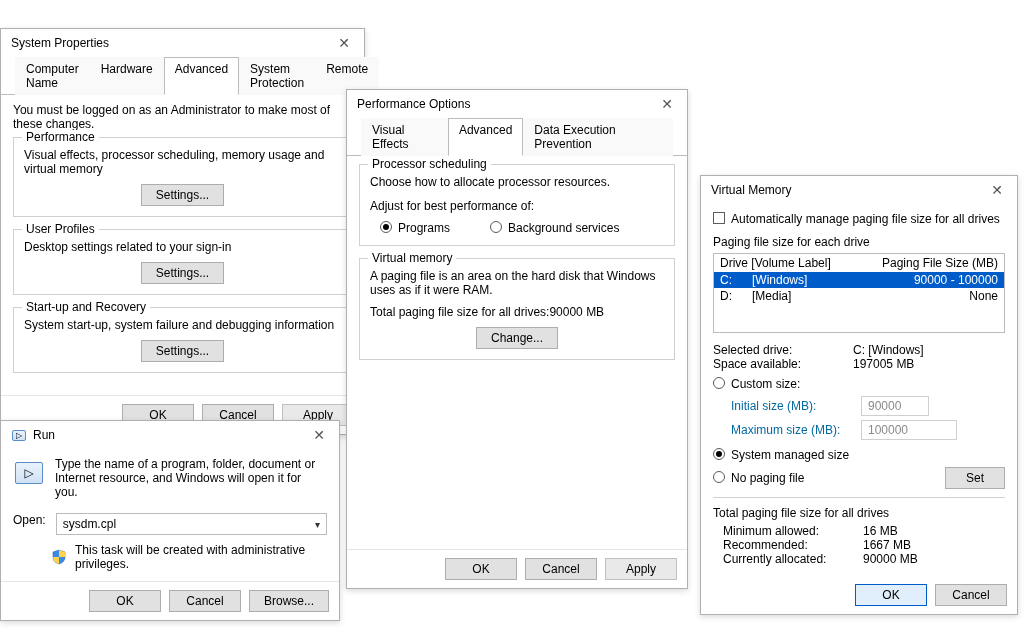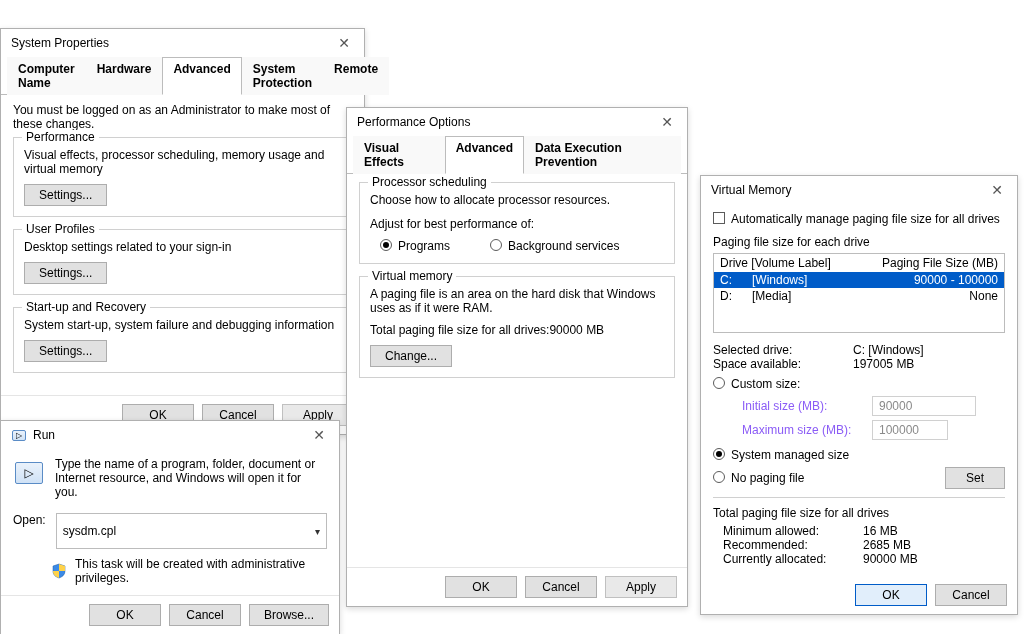--- a/index.html
+++ b/index.html
@@ -1,56 +1,56 @@
 <!DOCTYPE html>
 <html><head>
 <meta charset="utf-8">
 <style>
   * { box-sizing: border-box; font-family: "Segoe UI", Tahoma, sans-serif; }
   body { margin:0; padding:0; background:#fff; width:1024px; height:634px; position:relative; overflow:hidden; font-size:12px; color:#000; }
   .window { position:absolute; background:#fff; border:1px solid #b0b0b0; box-shadow:0 2px 6px rgba(0,0,0,0.15); }
   .titlebar { display:flex; align-items:center; justify-content:space-between; padding:6px 10px 6px 10px; font-size:12px; color:#000; }
   .close-x { font-size:14px; color:#555; cursor:pointer; padding:0 4px; }
-  .tabs { display:flex; padding:0 6px;font-weight:bold; }
+  .tabs { display:flex; padding:0 14px; }
   .tab { padding:4px 10px; border:1px solid transparent; cursor:pointer; background:#f9f9f9; font-size:12px;}
   .tab.active { background:#fff; border:1px solid #bcbcbc; border-bottom:1px solid #fff; position:relative; z-index:2; }
   .tabs-sep { border-top:1px solid #bcbcbc; margin-top:-1px; }
   .body { padding:8px 12px 10px 12px; }
   .group { border:1px solid #d0d0d0; padding:10px 10px 10px 10px; margin-bottom:12px; position:relative; }
   .group .legend { position:absolute; top:-8px; left:8px; background:#fff; padding:0 4px; font-size:12px; color:#000; }
   .text { color:#000; }
   .btn { background:#e1e1e1; border:1px solid #adadad; padding:3px 14px; font-size:12px; cursor:pointer; min-width:72px; display:inline-block; text-align:center; }
   .btn.default { border:1px solid #005cc8; background:#e1eefb; }
   .btn.disabled { color:#000000; border-color:#c0c0c0; background:#e9e9e9; }
   .btn-row { display:flex; justify-content:flex-end; gap:8px; padding:8px 10px; }
-  .right { display:flex; justify-content:flex-start; }
+  .right { display:flex; justify-content:center; }
   .mt4{margin-top:4px}.mt6{margin-top:6px}.mt8{margin-top:8px}.mt10{margin-top:10px}.mb6{margin-bottom:6px}
   .radio,.checkbox { display:inline-flex; align-items:flex-start; gap:6px; cursor:pointer; }
   .radio .dot { width:12px; height:12px; border:1px solid #5b5b5b; border-radius:50%; display:inline-block; position:relative; }
   .radio.on .dot::after { content:""; position:absolute; width:6px; height:6px; border-radius:50%; background:#000; top:2px; left:2px; }
   .checkbox .box { width:12px; height:12px; border:1px solid #5b5b5b; display:inline-block; }
   .input { border:1px solid #c0c0c0; padding:2px 6px; background:#fff; font-size:12px; }
   .input.disabled { color:#8a8a8a; background:#fff; border-color:#d0d0d0; }
   .drive-list { border:1px solid #bcbcbc; font-size:12px; }
   .drive-list .hdr { display:flex; padding:2px 6px; }
   .drive-list .hdr > div:first-child { flex:1; }
   .drive-list .rows { height:60px; overflow:auto; }
   .drive-row { display:flex; padding:1px 6px; }
   .drive-row.sel { background:#005cc8; color:#fff; }
   .drive-row > div:first-child { flex:1; white-space:pre; }
   .hr { border-top:1px solid #d0d0d0; margin:8px 0; }
   .kv { display:flex;align-items:center; }
   .kv .k { width:140px; }
-  .combo { border:1px solid #bcbcbc; display:flex; align-items:center; justify-content:space-between; padding:2px 6px; background:#fff; height:36px; width:278px; }
+  .combo { border:1px solid #bcbcbc; display:flex; align-items:center; justify-content:space-between; padding:2px 6px; background:#fff; height:22px; width:278px; }
   .combo .chev { font-size:10px; color:#333; }
   .shield { width:16px; height:16px; display:inline-block; }
   .shield svg { width:16px; height:16px; display:block; }
   .run-icon { width:32px; height:32px; display:flex; align-items:center; justify-content:center; }
   .run-icon-inner { width:28px; height:22px; border:1px solid #5a8cc6; border-radius:2px; display:flex; align-items:center; justify-content:center; background:linear-gradient(#eaf2fb,#d0e2f6); }
-  .lbl-dis { color:#8b5cf6;margin-left:11px; }
+  .lbl-dis { color:#0369a1; }
 </style>
 </head>
 <body>
 
 <div class="window" style="left:0; top:28px; width:365px;">
   <div class="titlebar">
     <span>System Properties</span>
     <span class="close-x">✕</span>
   </div>
   <div class="tabs">
@@ -131,21 +131,21 @@
     </span>
     <span class="text">This task will be created with administrative privileges.</span>
   </div>
   <div class="btn-row" style="border-top:1px solid #e5e5e5">
     <button class="btn">OK</button>
     <button class="btn">Cancel</button>
     <button class="btn">Browse...</button>
   </div>
 </div>
 
-<div class="window" style="left:346px; top:107px; width:342px; height:500px;">
+<div class="window" style="left:346px; top:89px; width:342px; height:500px;">
   <div class="titlebar">
     <span>Performance Options</span>
     <span class="close-x">✕</span>
   </div>
   <div class="tabs">
     <div class="tab">Visual Effects</div>
     <div class="tab active">Advanced</div>
     <div class="tab">Data Execution Prevention</div>
   </div>
   <div class="tabs-sep"></div>
@@ -224,25 +224,25 @@
     </div>
 
     <div class="mt6">
       <span class="radio">
           <span class="dot"></span>
           <span>Custom size:</span>
         </span>
     </div>
     <div class="mt4" style="display:flex;align-items:center;gap:10px;padding-left:18px">
       <span class="lbl-dis" style="width:120px">Initial size (MB):</span>
-      <span class="input disabled" style="width:104px">90000</span>
+      <span class="input disabled" style="width:68px">90000</span>
     </div>
     <div class="mt4" style="display:flex;align-items:center;gap:10px;padding-left:18px">
       <span class="lbl-dis" style="width:120px">Maximum size (MB):</span>
-      <span class="input disabled" style="width:76px">100000</span>
+      <span class="input disabled" style="width:96px">100000</span>
     </div>
 
     <div class="mt8">
       <span class="radio on">
           <span class="dot"></span>
           <span>System managed size</span>
         </span>
     </div>
     <div class="mt4" style="display:flex;align-items:center;justify-content:space-between">
       <span class="radio">
@@ -254,21 +254,21 @@
 
     <div class="hr"></div>
     <div class="text">Total paging file size for all drives</div>
     <div class="mt4" style="padding-left:10px">
       <div class="kv">
           <span class="k">Minimum allowed:</span>
           <span>16 MB</span>
         </div>
       <div class="kv">
           <span class="k">Recommended:</span>
-          <span>2685 MB</span>
+          <span>1667 MB</span>
         </div>
       <div class="kv">
           <span class="k">Currently allocated:</span>
           <span>90000 MB</span>
         </div>
     </div>
   </div>
   <div class="btn-row">
     <button class="btn default">OK</button>
     <button class="btn">Cancel</button>

